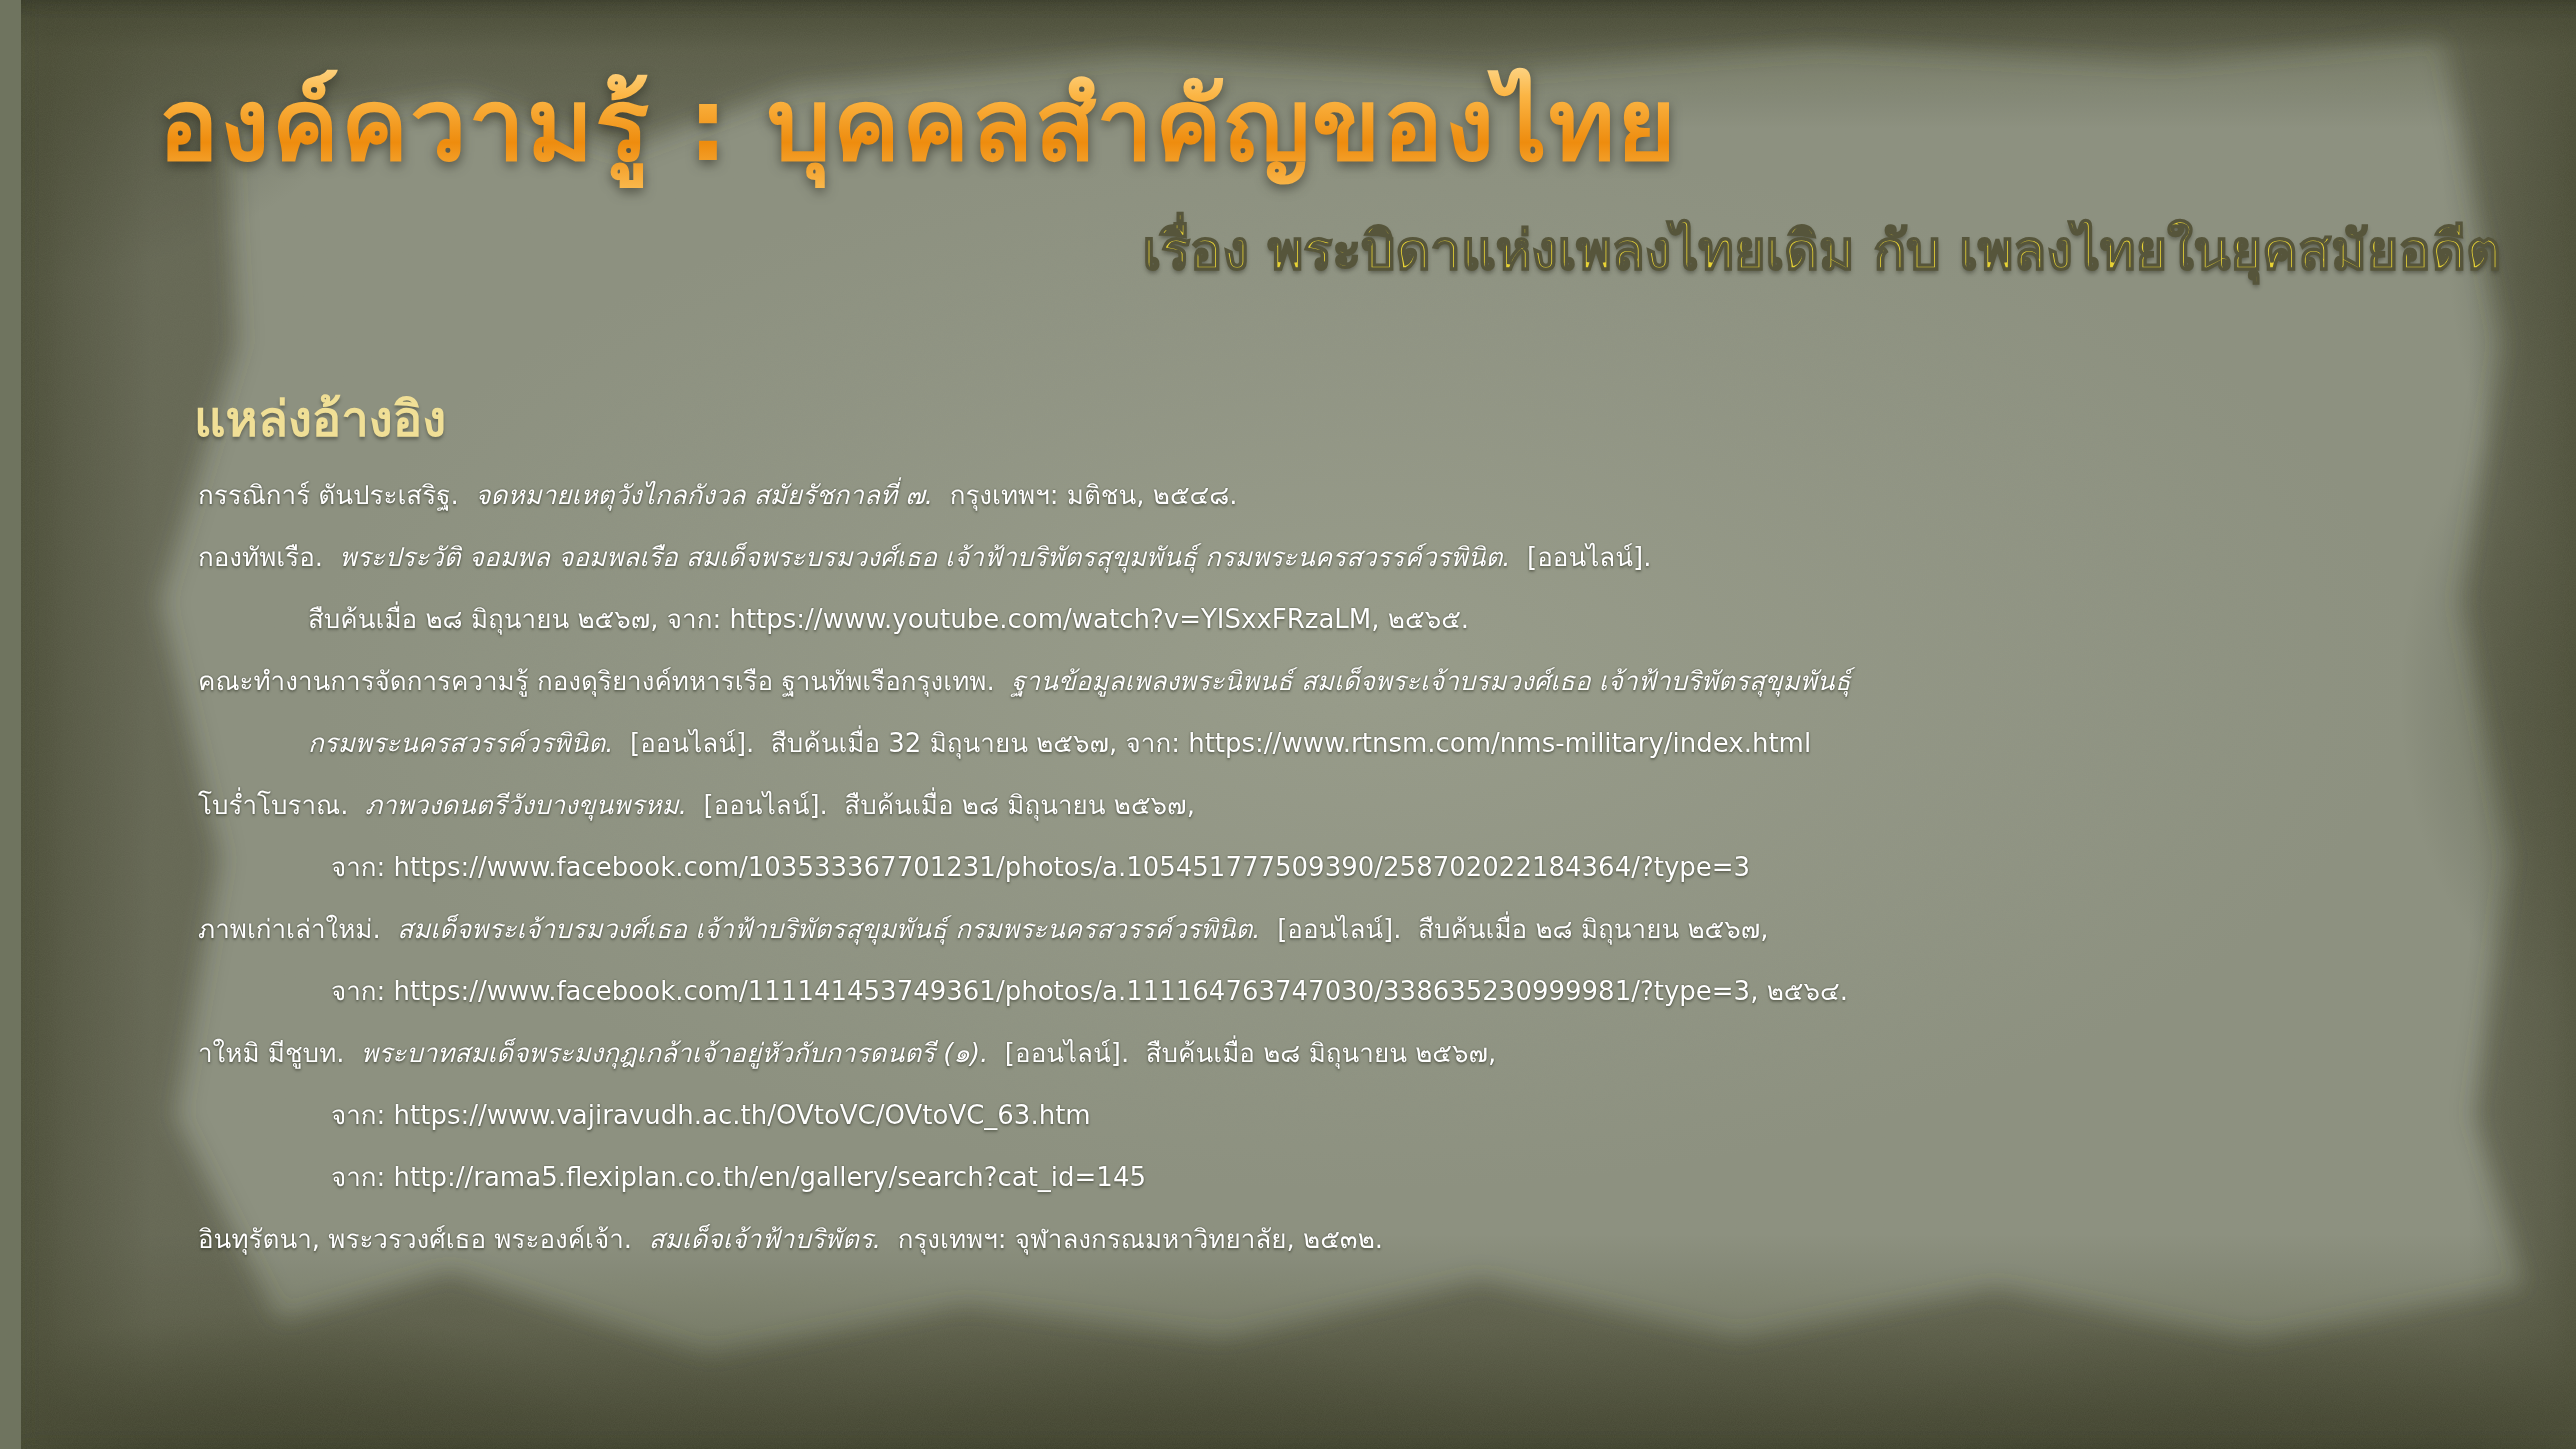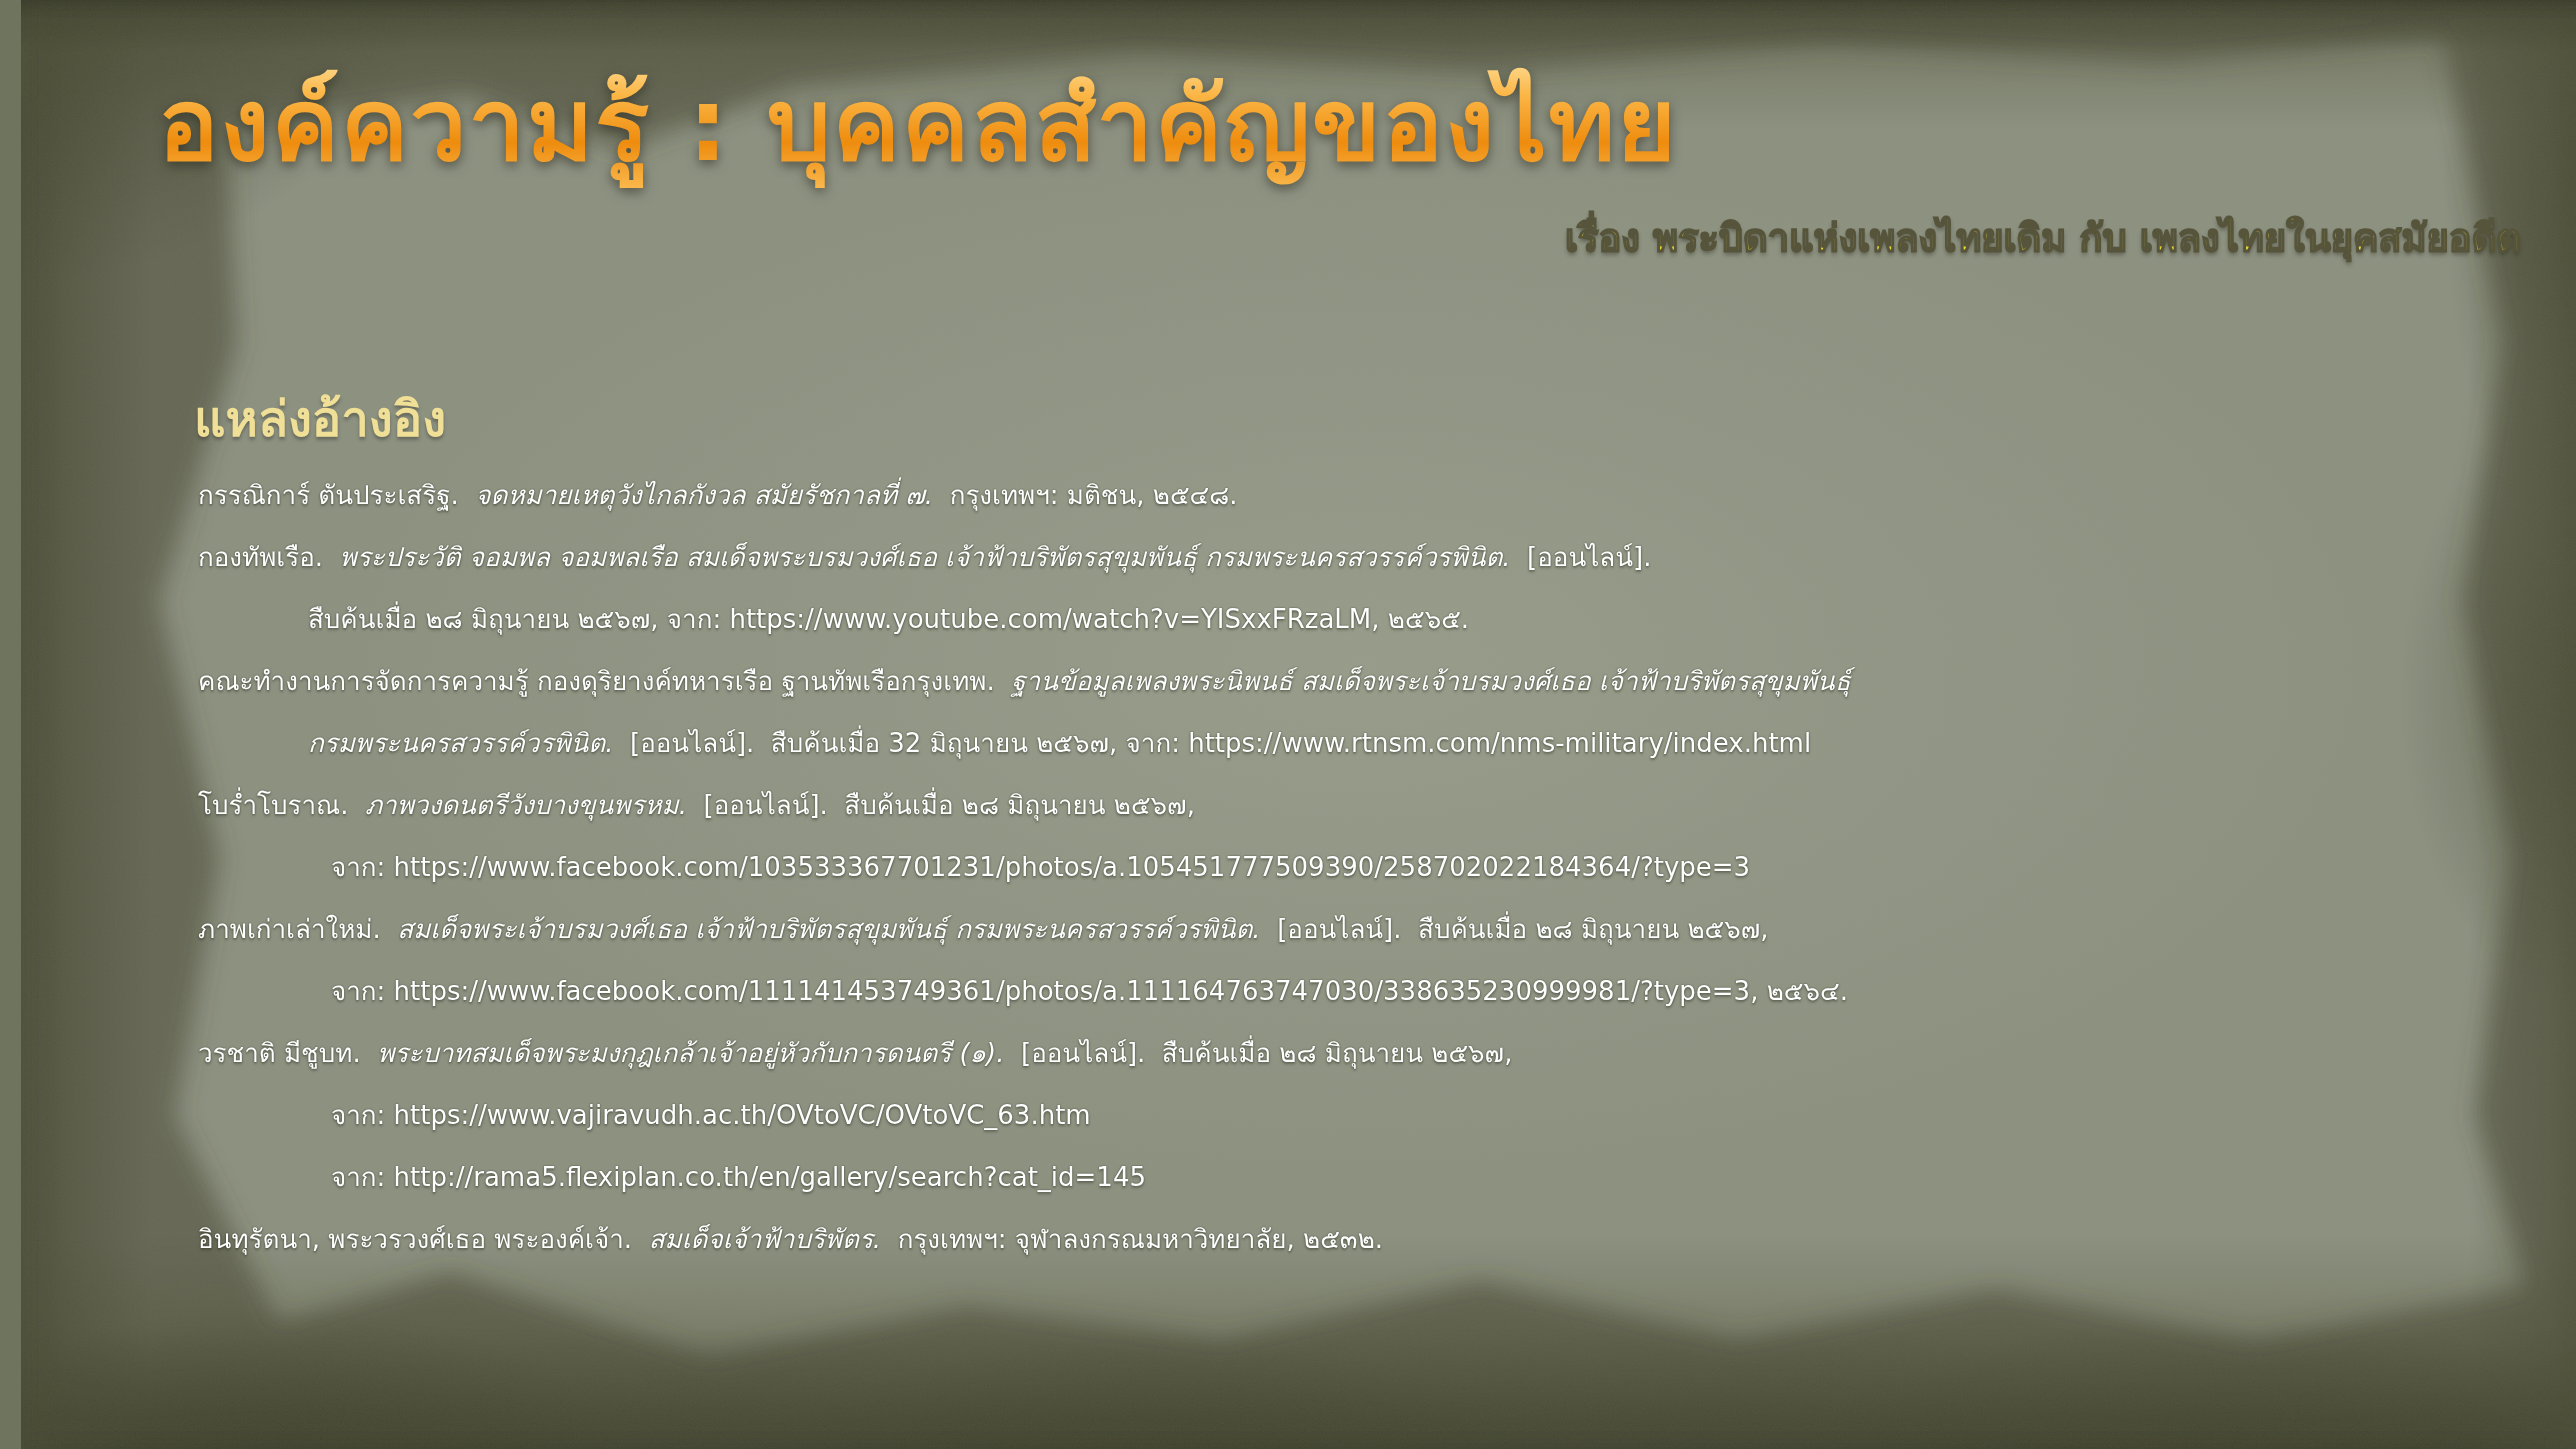--- a/index.html
+++ b/index.html
@@ -50,23 +50,23 @@
     background: linear-gradient(180deg, #ffe3a3 0%, #fbb544 30%, #ee8c0e 62%, #fcc159 100%);
     -webkit-background-clip: text;
     background-clip: text;
     -webkit-text-fill-color: transparent;
     filter: drop-shadow(0 4.3px 6px rgba(30,30,20,0.55));
     white-space: nowrap;
   }
 
   .sub-title {
     position: absolute;
-    right: 76px;
+    right: 96px;
     top: 208px;
-    font-size: 38px;
+    font-size: 54px;
     font-weight: bold;
     line-height: 1.6;
     color: #e8d335;
     -webkit-text-stroke: 1.7px #56553b;
     text-shadow: 0 3.4px 4.3px rgba(30,32,20,0.45);
     white-space: nowrap;
   }
 
   .section-heading {
     position: absolute;
@@ -130,20 +130,20 @@
   <div class="references">
       <div class="ref-line"><span>กรรณิการ์ ตันประเสริฐ.  </span><span class="it">จดหมายเหตุวังไกลกังวล สมัยรัชกาลที่ ๗.</span><span>  กรุงเทพฯ: มติชน, ๒๕๔๘.</span></div>
       <div class="ref-line"><span>กองทัพเรือ.  </span><span class="it">พระประวัติ จอมพล จอมพลเรือ สมเด็จพระบรมวงศ์เธอ เจ้าฟ้าบริพัตรสุขุมพันธุ์ กรมพระนครสวรรค์วรพินิต.</span><span>  [ออนไลน์].</span></div>
       <div class="ref-line indent-1"><span>สืบค้นเมื่อ ๒๘ มิถุนายน ๒๕๖๗, จาก: https://www.youtube.com/watch?v=YISxxFRzaLM, ๒๕๖๕.</span></div>
       <div class="ref-line"><span>คณะทำงานการจัดการความรู้ กองดุริยางค์ทหารเรือ ฐานทัพเรือกรุงเทพ.  </span><span class="it">ฐานข้อมูลเพลงพระนิพนธ์ สมเด็จพระเจ้าบรมวงศ์เธอ เจ้าฟ้าบริพัตรสุขุมพันธุ์</span></div>
       <div class="ref-line indent-1"><span class="it">กรมพระนครสวรรค์วรพินิต.</span><span>  [ออนไลน์].  สืบค้นเมื่อ 32 มิถุนายน ๒๕๖๗, จาก: https://www.rtnsm.com/nms-military/index.html</span></div>
       <div class="ref-line"><span>โบร่ำโบราณ.  </span><span class="it">ภาพวงดนตรีวังบางขุนพรหม.</span><span>  [ออนไลน์].  สืบค้นเมื่อ ๒๘ มิถุนายน ๒๕๖๗,</span></div>
       <div class="ref-line indent-2"><span>จาก: https://www.facebook.com/103533367701231/photos/a.105451777509390/258702022184364/?type=3</span></div>
       <div class="ref-line"><span>ภาพเก่าเล่าใหม่.  </span><span class="it">สมเด็จพระเจ้าบรมวงศ์เธอ เจ้าฟ้าบริพัตรสุขุมพันธุ์ กรมพระนครสวรรค์วรพินิต.</span><span>  [ออนไลน์].  สืบค้นเมื่อ ๒๘ มิถุนายน ๒๕๖๗,</span></div>
       <div class="ref-line indent-2"><span>จาก: https://www.facebook.com/111141453749361/photos/a.111164763747030/338635230999981/?type=3, ๒๕๖๔.</span></div>
-      <div class="ref-line"><span>วรชาติ มีชูบท.  </span><span class="it">พระบาทสมเด็จพระมงกุฎเกล้าเจ้าอยู่หัวกับการดนตรี (๑).</span><span>  [ออนไลน์].  สืบค้นเมื่อ ๒๘ มิถุนายน ๒๕๖๗,</span></div>
+      <div class="ref-line"><span>าใหมิ มีชูบท.  </span><span class="it">พระบาทสมเด็จพระมงกุฎเกล้าเจ้าอยู่หัวกับการดนตรี (๑).</span><span>  [ออนไลน์].  สืบค้นเมื่อ ๒๘ มิถุนายน ๒๕๖๗,</span></div>
       <div class="ref-line indent-2"><span>จาก: https://www.vajiravudh.ac.th/OVtoVC/OVtoVC_63.htm</span></div>
       <div class="ref-line indent-2"><span>จาก: http://rama5.flexiplan.co.th/en/gallery/search?cat_id=145</span></div>
       <div class="ref-line"><span>อินทุรัตนา, พระวรวงศ์เธอ พระองค์เจ้า.  </span><span class="it">สมเด็จเจ้าฟ้าบริพัตร.</span><span>  กรุงเทพฯ: จุฬาลงกรณมหาวิทยาลัย, ๒๕๓๒.</span></div>
     </div>
 
 </div>
 
 
 </body></html>

